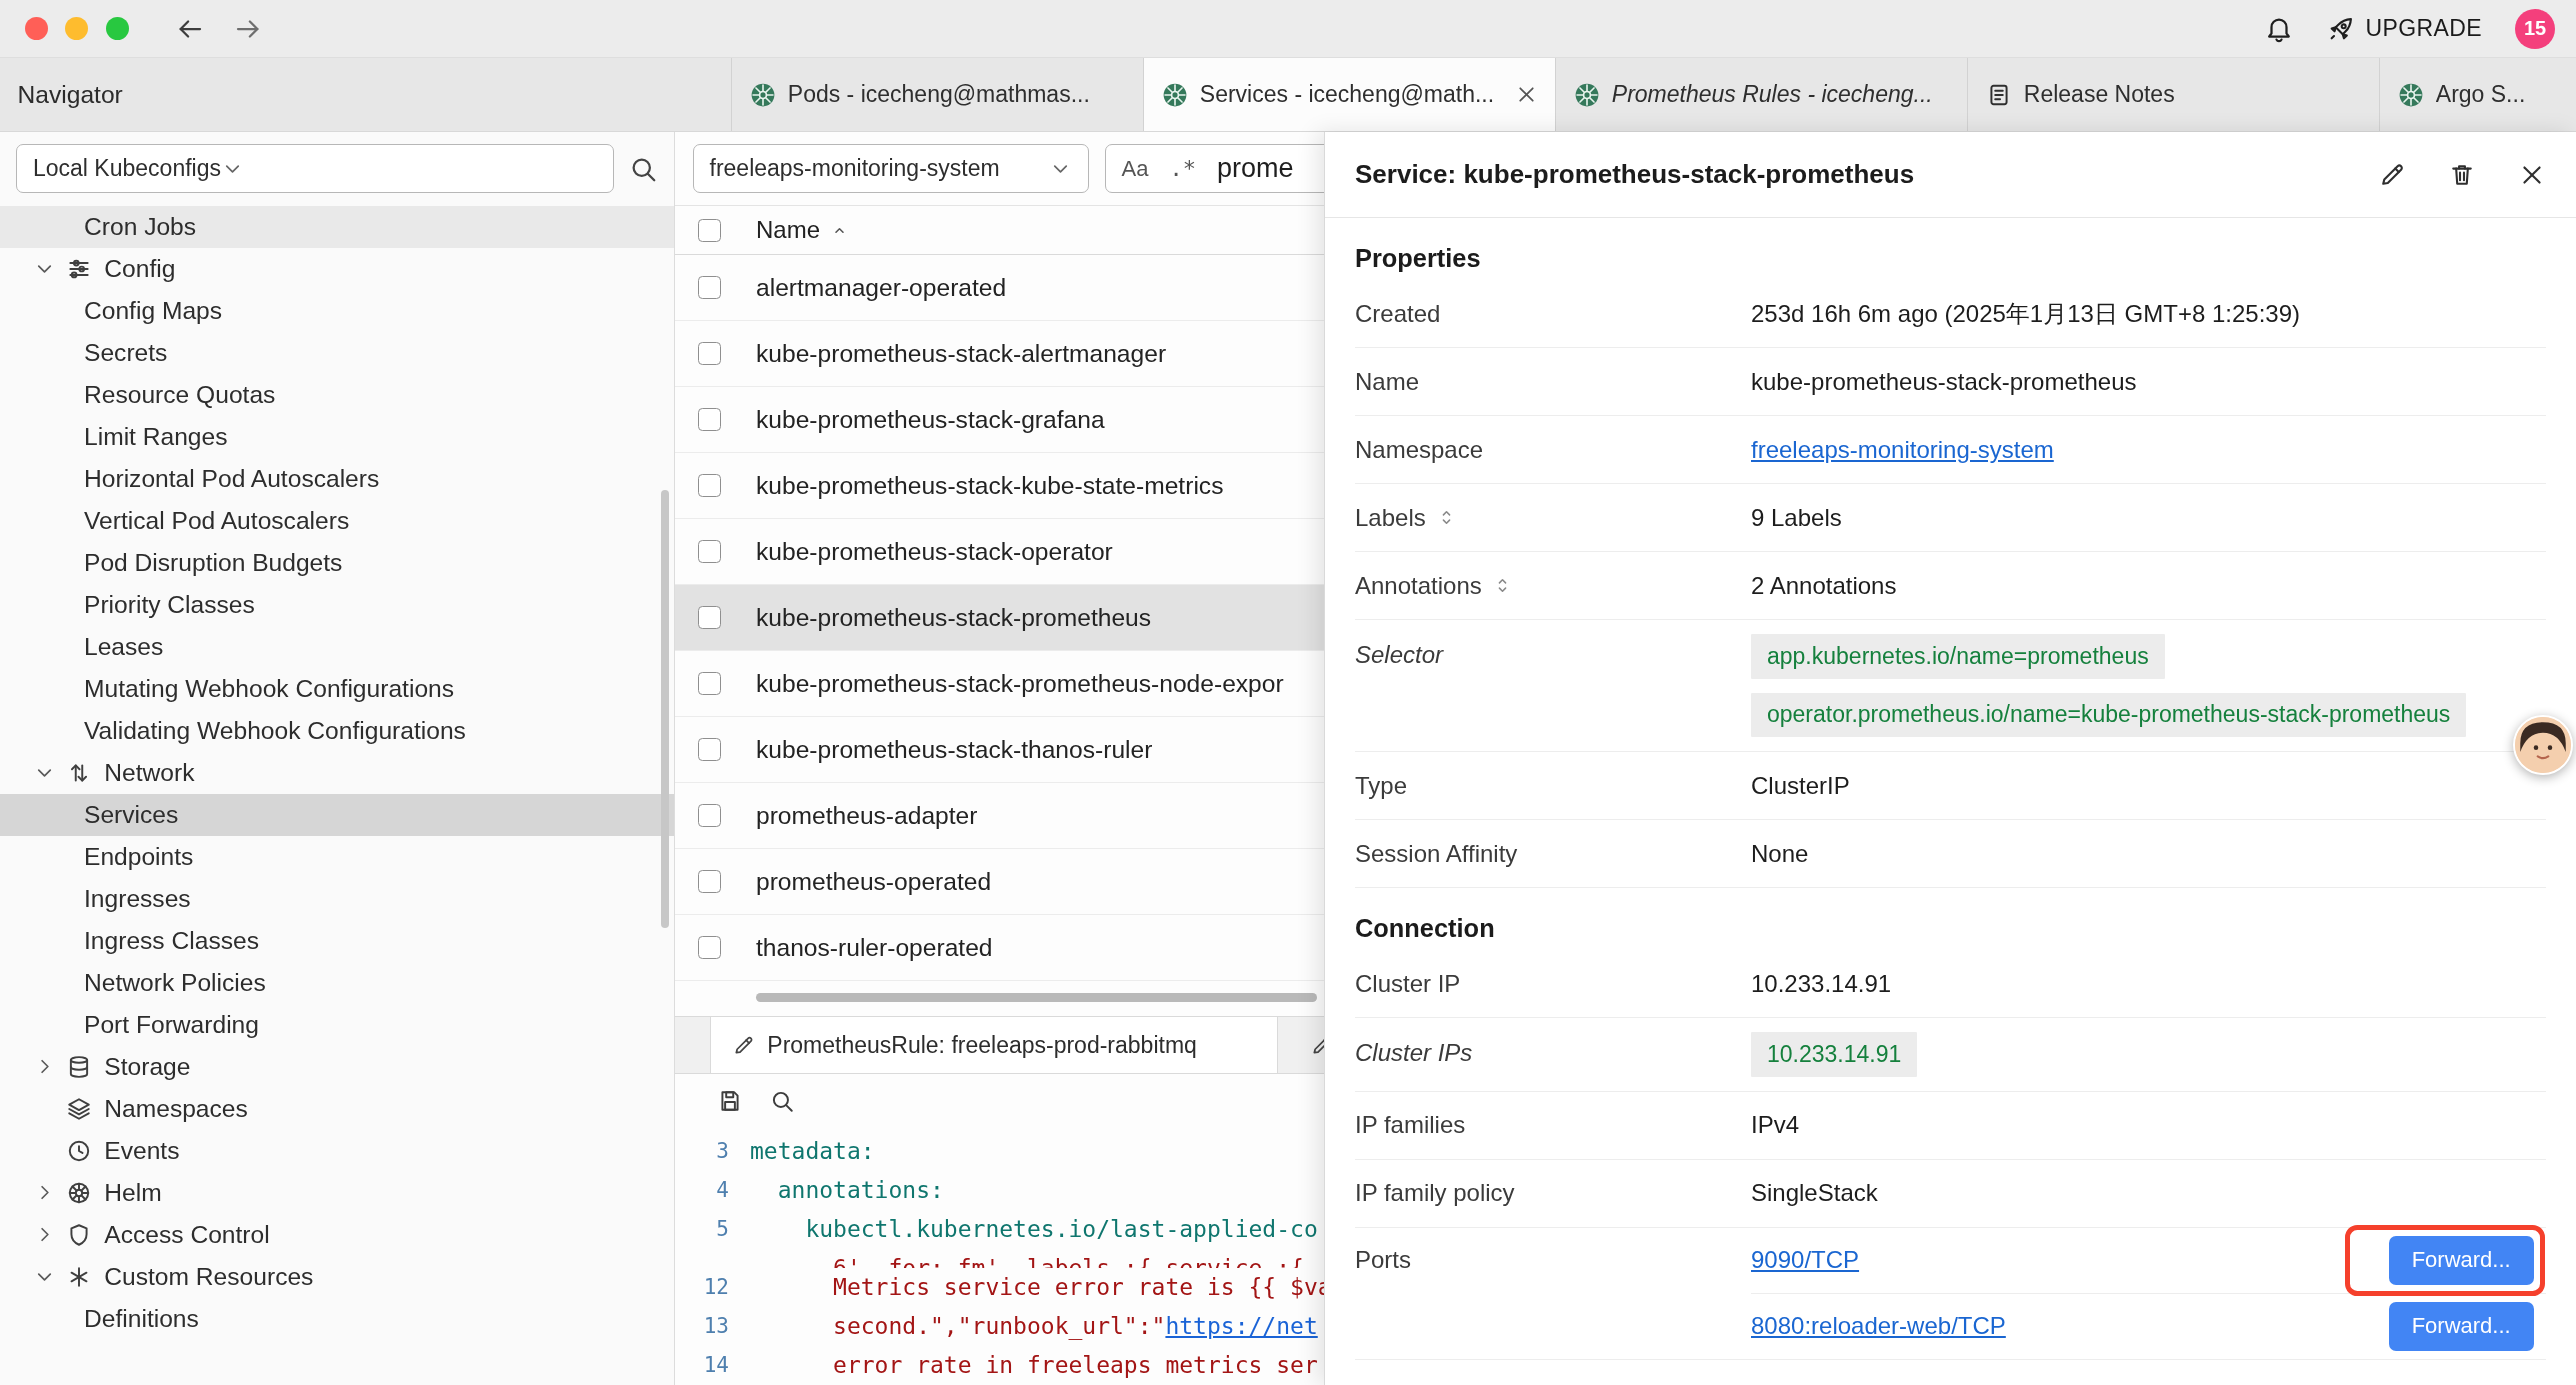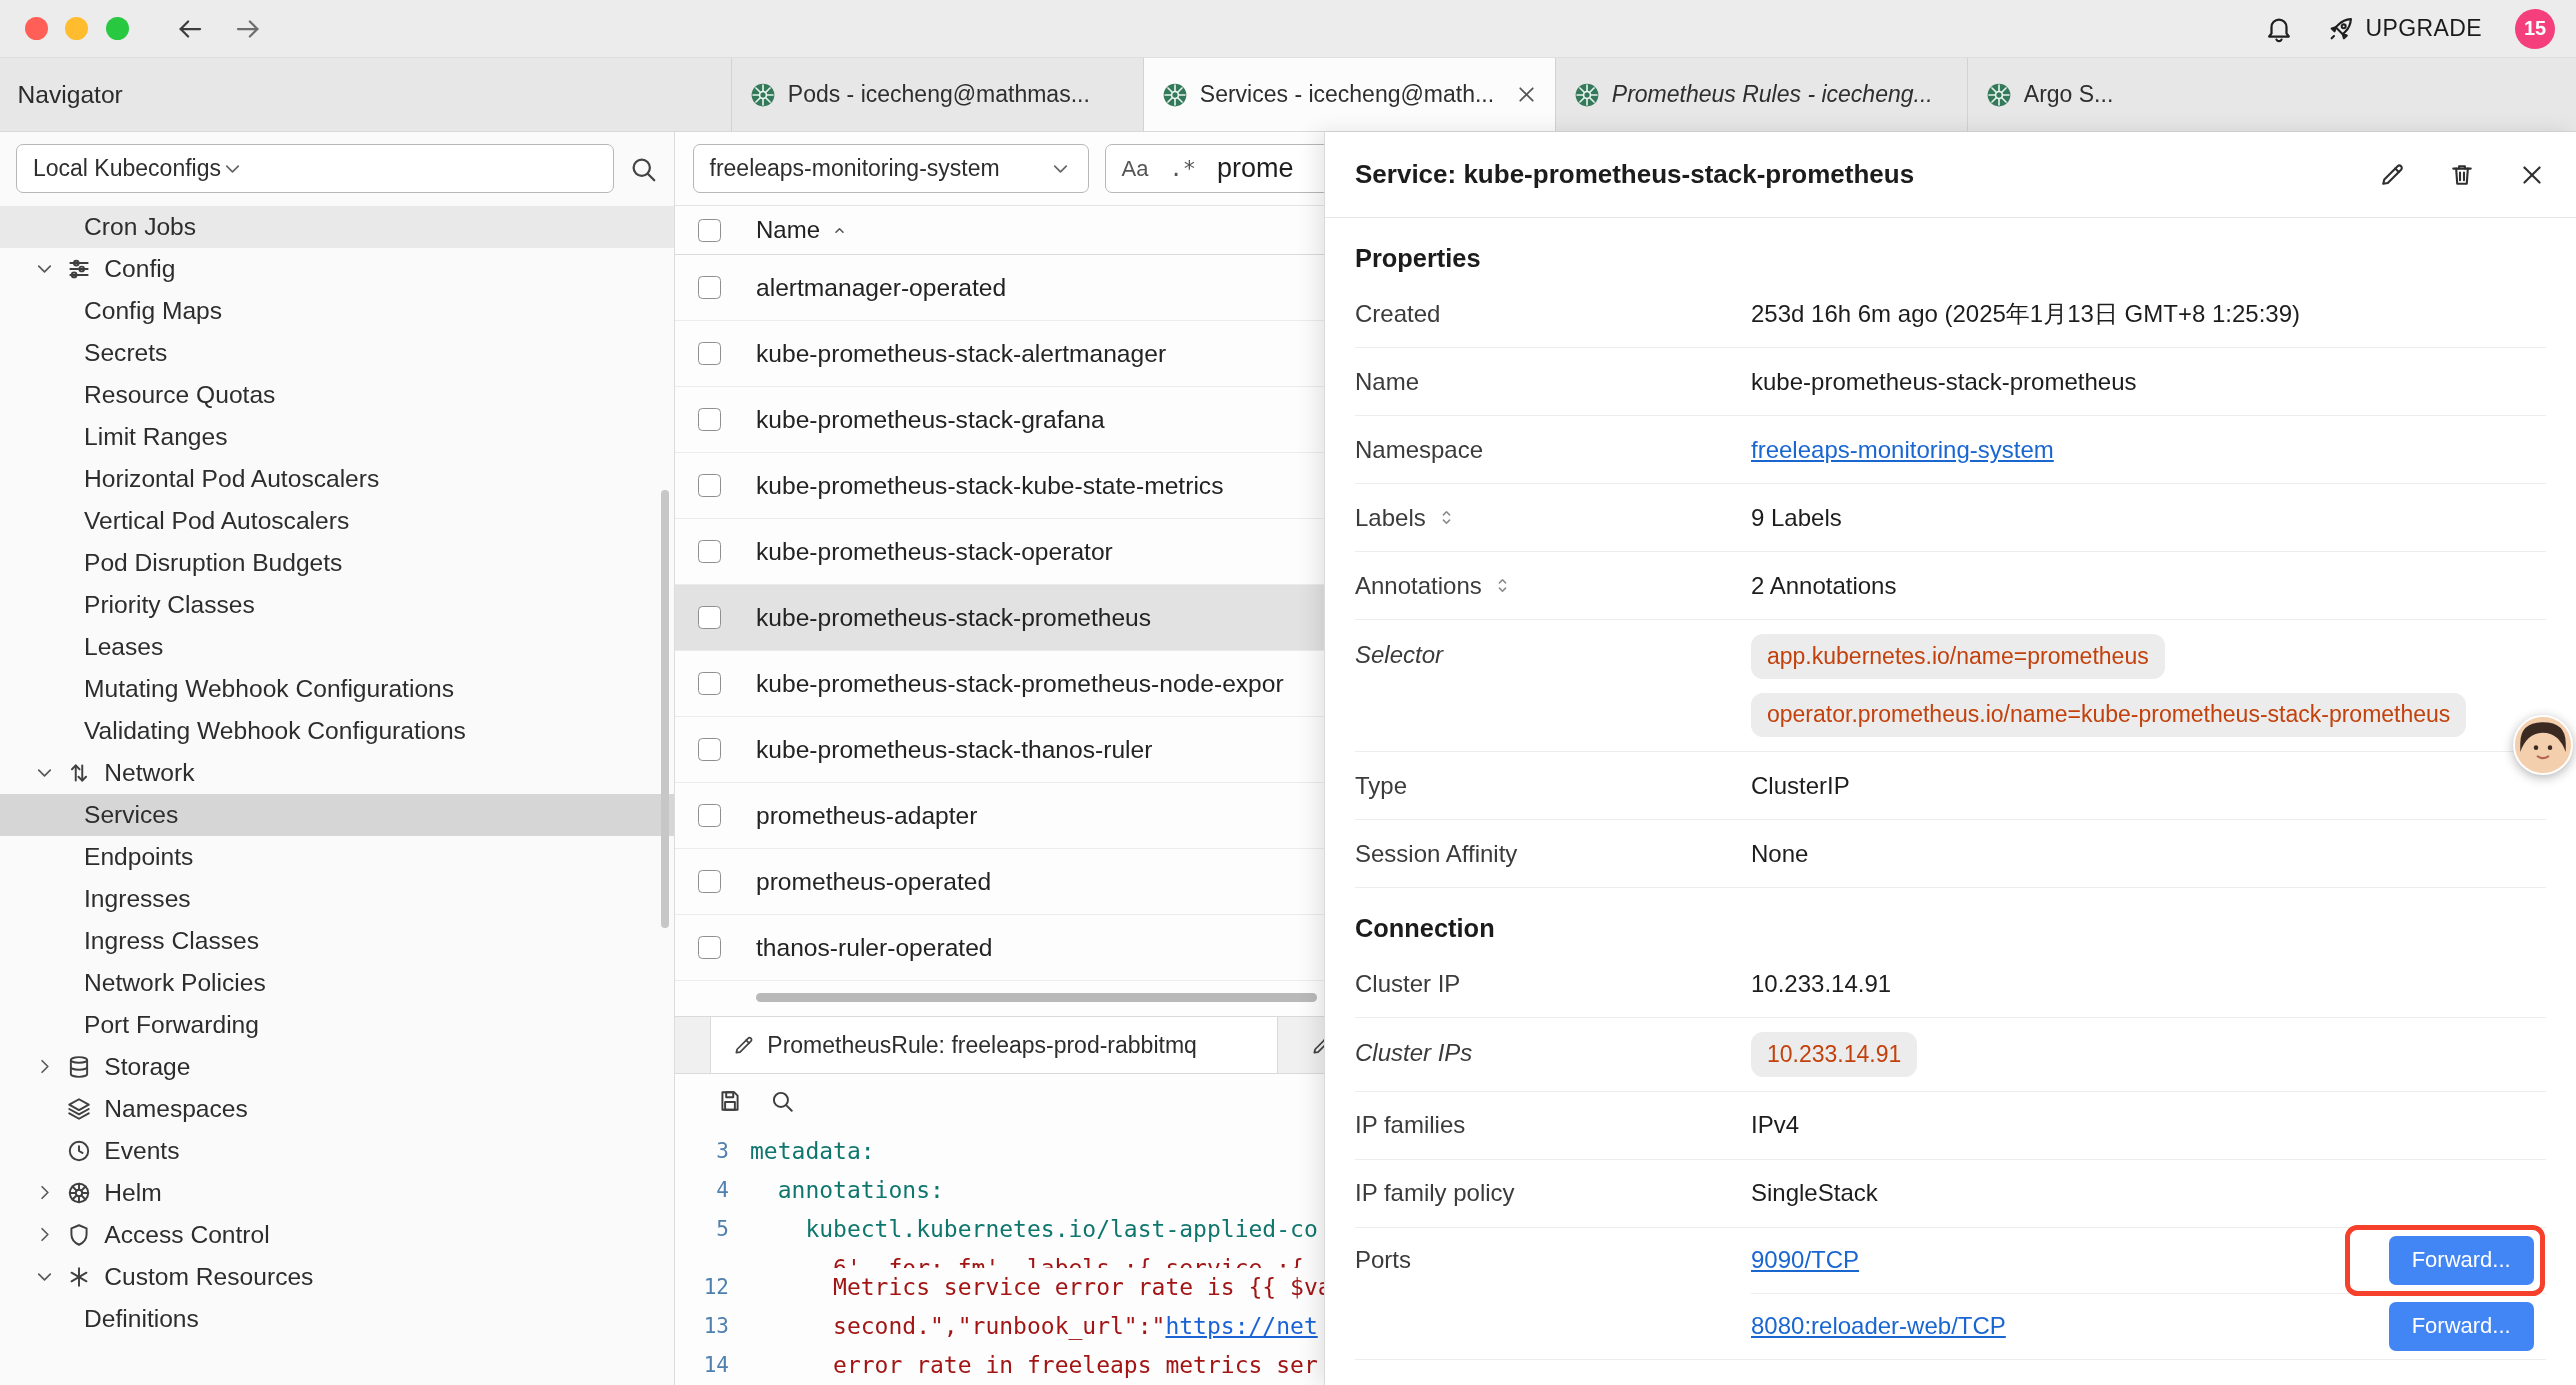--- a/index.html
+++ b/index.html
@@ -107,21 +107,21 @@
   .dbody{flex:1;overflow:hidden;padding:0 30px;}
   .sect-title{font-size:25.4px;font-weight:bold;color:#1b1b1b;margin:26px 0 7px;}
   .prow{display:flex;align-items:center;min-height:67px;border-bottom:0.9px solid #ededed;font-size:24px;}
   .prow.top{align-items:flex-start;}
   .prow.top .plabel{padding-top:21px;font-style:italic;}
   .plabel{width:396px;min-width:396px;color:#3b3b3b;display:flex;align-items:center;gap:10.5px;box-sizing:border-box;}
   .plabel .icon{width:21px;height:21px;color:#8a8a8a;}
   .pvalue{color:#1d1d1d;flex:1;min-width:0;}
   a.dlink{color:#1a66d1;text-decoration:underline;font-size:24px;cursor:pointer;}
   .chipstack{display:flex;flex-direction:column;gap:14px;padding:14px 0;align-items:flex-start;}
-  .chip{background:#ececec;border-radius:12px;padding:8.8px 16px;font-size:23px;color:#c2410c;white-space:nowrap;}
+  .chip{background:#ececec;border-radius:1px;padding:8.8px 16px;font-size:23px;color:#15803d;white-space:nowrap;}
   .prow.ports{align-items:flex-start;}
   .prow.ports .plabel{height:65px;}
   .portlines{flex:1;min-width:0;}
   .portline{height:65px;display:flex;align-items:center;justify-content:space-between;}
   .portline + .portline{border-top:0.9px solid #ededed;}
   .fwdwrap{position:relative;margin-right:12.3px;}
   .fwdbtn{background:#4285f4;color:#fff;font-size:22px;border:none;border-radius:7px;padding:11.4px 23px;
           font-family:"Liberation Sans","DejaVu Sans",sans-serif;cursor:pointer;}
   .fwdwrap.annotated::after{content:"";position:absolute;top:-11.4px;bottom:-11.4px;left:-44px;right:-11.4px;
           border:5.3px solid var(--ann,#f5402c);border-radius:12.3px;pointer-events:none;}
@@ -240,20 +240,31 @@
                 <line x1="14.3" y1="14.3" x2="18.5" y2="18.5"></line>
                 <line x1="18.5" y1="5.5" x2="14.3" y2="9.7"></line>
                 <line x1="9.7" y1="14.3" x2="5.5" y2="18.5"></line>
               </g>
             </svg>
           </span>
           <span class="tlabel">Prometheus Rules - icecheng...</span>
         </div>
         <div class="tab">
           <span class="icon">
+            <svg viewBox="0 0 24 24" fill="none" stroke="currentColor" stroke-width="1.8" stroke-linecap="round" stroke-linejoin="round">
+              <rect x="5" y="3.5" width="14" height="17" rx="2"></rect>
+              <line x1="8.5" y1="8" x2="15.5" y2="8"></line>
+              <line x1="8.5" y1="12" x2="15.5" y2="12"></line>
+              <line x1="8.5" y1="16" x2="13" y2="16"></line>
+            </svg>
+          </span>
+          <span class="tlabel">Release Notes</span>
+        </div>
+        <div class="tab">
+          <span class="icon">
             <svg viewBox="0 0 24 24">
               <circle cx="12" cy="12" r="10.5" fill="#35795b"></circle>
               <g stroke="#e8f4ee" stroke-width="1.5" fill="none" stroke-linecap="round">
                 <circle cx="12" cy="12" r="3.2"></circle>
                 <line x1="12" y1="2.8" x2="12" y2="8.8"></line>
                 <line x1="12" y1="15.2" x2="12" y2="21.2"></line>
                 <line x1="2.8" y1="12" x2="8.8" y2="12"></line>
                 <line x1="15.2" y1="12" x2="21.2" y2="12"></line>
                 <line x1="5.5" y1="5.5" x2="9.7" y2="9.7"></line>
                 <line x1="14.3" y1="14.3" x2="18.5" y2="18.5"></line>

